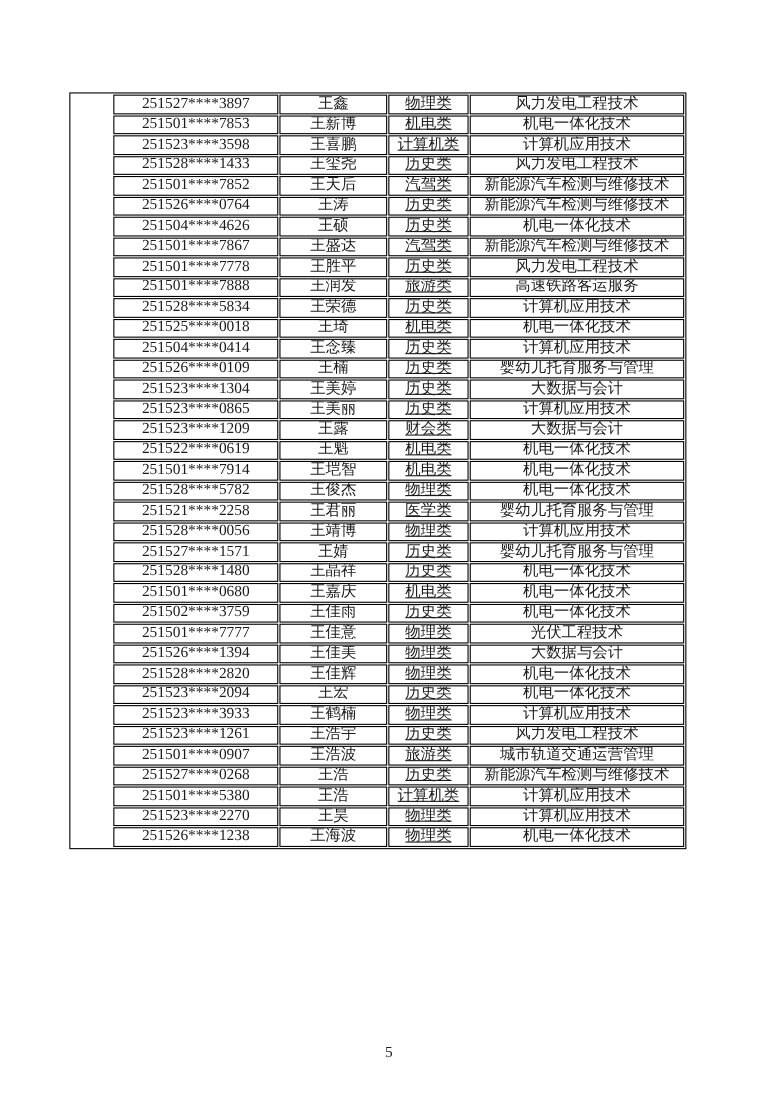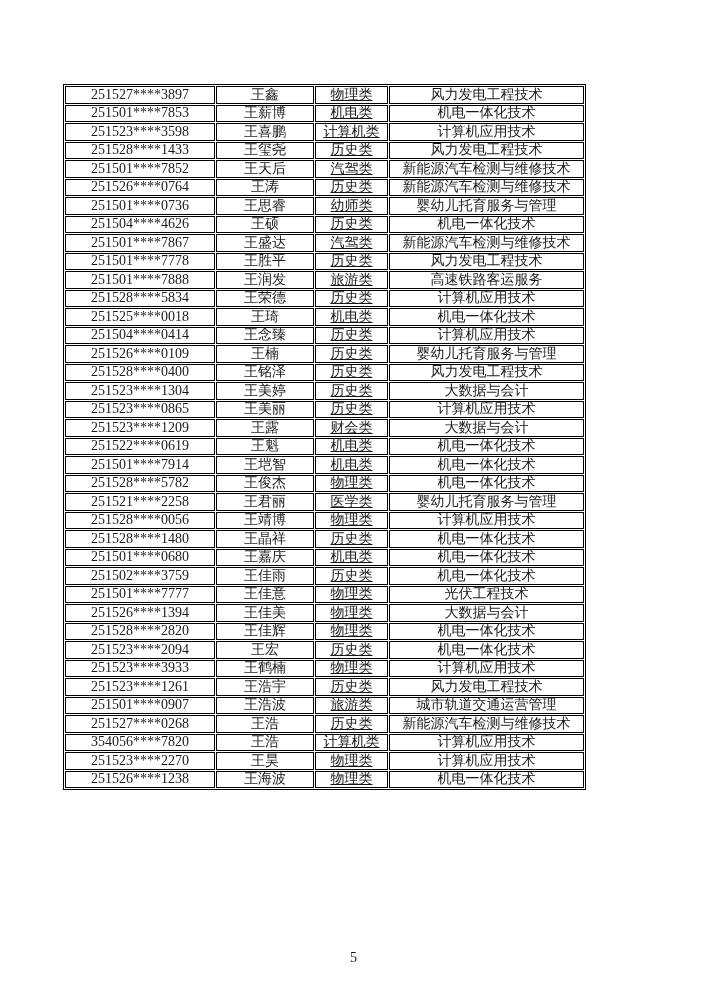--- a/index.html
+++ b/index.html
@@ -17,20 +17,21 @@
     overflow: hidden;
   }
   table.roster {
     position: absolute;
     left: 63px;
     top: 84px;
     border-collapse: separate;
     border-spacing: 1px;
     border: 1px solid #000000;
     background: #ffffff;
+    padding-left: 38px;
   }
   table.roster td {
     border: 1px solid #000000;
     height: 15.5px;
     padding: 0;
     text-align: center;
     vertical-align: middle;
     font-size: 14px;
     line-height: 1;
     white-space: nowrap;
@@ -87,26 +88,20 @@
           <td class="c3">汽驾类</td>
           <td class="c4">新能源汽车检测与维修技术</td>
         </tr>
         <tr>
           <td class="c1">251526****0764</td>
           <td class="c2">王涛</td>
           <td class="c3">历史类</td>
           <td class="c4">新能源汽车检测与维修技术</td>
         </tr>
         <tr>
-          <td class="c1">251501****0736</td>
-          <td class="c2">王思睿</td>
-          <td class="c3">幼师类</td>
-          <td class="c4">婴幼儿托育服务与管理</td>
-        </tr>
-        <tr>
           <td class="c1">251504****4626</td>
           <td class="c2">王硕</td>
           <td class="c3">历史类</td>
           <td class="c4">机电一体化技术</td>
         </tr>
         <tr>
           <td class="c1">251501****7867</td>
           <td class="c2">王盛达</td>
           <td class="c3">汽驾类</td>
           <td class="c4">新能源汽车检测与维修技术</td>
@@ -141,26 +136,20 @@
           <td class="c3">历史类</td>
           <td class="c4">计算机应用技术</td>
         </tr>
         <tr>
           <td class="c1">251526****0109</td>
           <td class="c2">王楠</td>
           <td class="c3">历史类</td>
           <td class="c4">婴幼儿托育服务与管理</td>
         </tr>
         <tr>
-          <td class="c1">251528****0400</td>
-          <td class="c2">王铭泽</td>
-          <td class="c3">历史类</td>
-          <td class="c4">风力发电工程技术</td>
-        </tr>
-        <tr>
           <td class="c1">251523****1304</td>
           <td class="c2">王美婷</td>
           <td class="c3">历史类</td>
           <td class="c4">大数据与会计</td>
         </tr>
         <tr>
           <td class="c1">251523****0865</td>
           <td class="c2">王美丽</td>
           <td class="c3">历史类</td>
           <td class="c4">计算机应用技术</td>
@@ -195,20 +184,26 @@
           <td class="c3">医学类</td>
           <td class="c4">婴幼儿托育服务与管理</td>
         </tr>
         <tr>
           <td class="c1">251528****0056</td>
           <td class="c2">王靖博</td>
           <td class="c3">物理类</td>
           <td class="c4">计算机应用技术</td>
         </tr>
         <tr>
+          <td class="c1">251527****1571</td>
+          <td class="c2">王婧</td>
+          <td class="c3">历史类</td>
+          <td class="c4">婴幼儿托育服务与管理</td>
+        </tr>
+        <tr>
           <td class="c1">251528****1480</td>
           <td class="c2">王晶祥</td>
           <td class="c3">历史类</td>
           <td class="c4">机电一体化技术</td>
         </tr>
         <tr>
           <td class="c1">251501****0680</td>
           <td class="c2">王嘉庆</td>
           <td class="c3">机电类</td>
           <td class="c4">机电一体化技术</td>
@@ -261,21 +256,21 @@
           <td class="c3">旅游类</td>
           <td class="c4">城市轨道交通运营管理</td>
         </tr>
         <tr>
           <td class="c1">251527****0268</td>
           <td class="c2">王浩</td>
           <td class="c3">历史类</td>
           <td class="c4">新能源汽车检测与维修技术</td>
         </tr>
         <tr>
-          <td class="c1">354056****7820</td>
+          <td class="c1">251501****5380</td>
           <td class="c2">王浩</td>
           <td class="c3">计算机类</td>
           <td class="c4">计算机应用技术</td>
         </tr>
         <tr>
           <td class="c1">251523****2270</td>
           <td class="c2">王昊</td>
           <td class="c3">物理类</td>
           <td class="c4">计算机应用技术</td>
         </tr>

